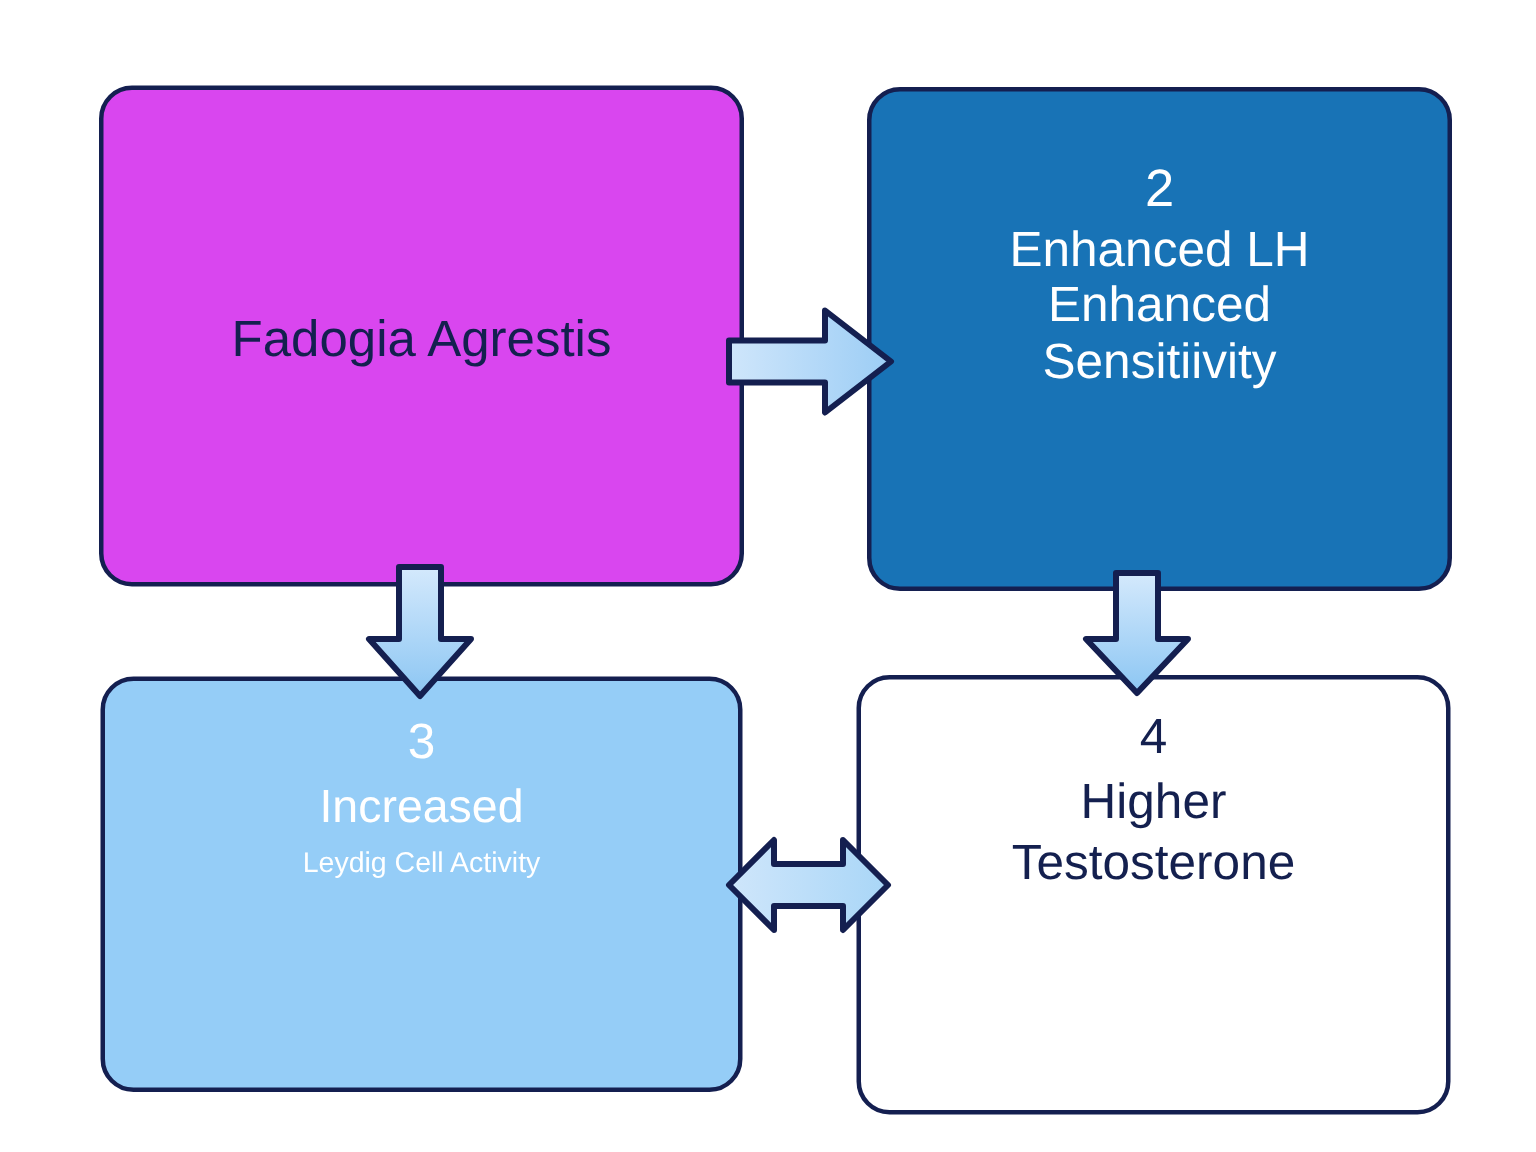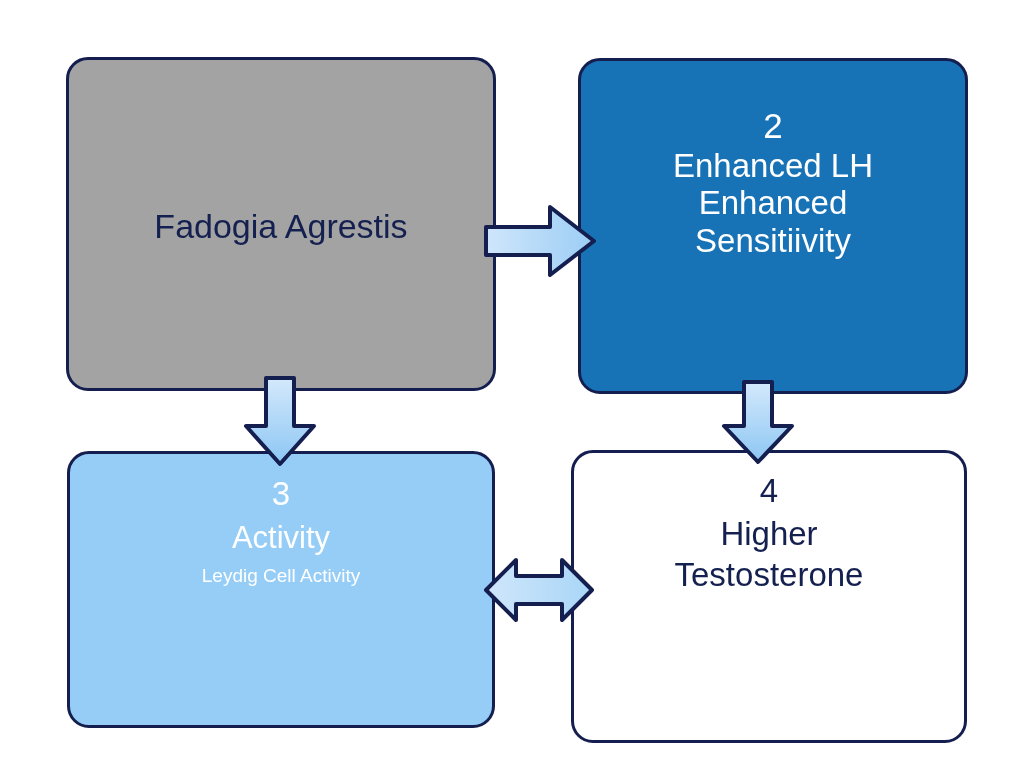--- a/index.html
+++ b/index.html
@@ -41,21 +41,21 @@
   }
   .node .line {
     font-weight: 400;
     line-height: 1.14;
   }
 
   
   #node-1 {
     left: 66px;  top: 57px;
     width: 430px; height: 334px;
-    background: #a3a3a3;
+    background: #d946ef;
     color: #14204f;
     justify-content: center;
   }
   #node-1 .line { font-size: 34px; }
   #node-1 .stack { margin-top: 4px; }
 
   
   #node-2 {
     left: 578px; top: 58px;
     width: 390px; height: 336px;
@@ -117,21 +117,21 @@
 
   <div class="node" id="node-2">
     <div class="num">2</div>
     <div class="line">Enhanced LH</div>
     <div class="line">Enhanced</div>
     <div class="line">Sensitiivity</div>
   </div>
 
   <div class="node" id="node-3">
     <div class="num">3</div>
-    <div class="line primary">Activity</div>
+    <div class="line primary">Increased</div>
     <div class="line secondary">Leydig Cell Activity</div>
   </div>
 
   <div class="node" id="node-4">
     <div class="num">4</div>
     <div class="line">Higher</div>
     <div class="line">Testosterone</div>
   </div>
 
   <div class="arrow" id="arrow-1-2">

